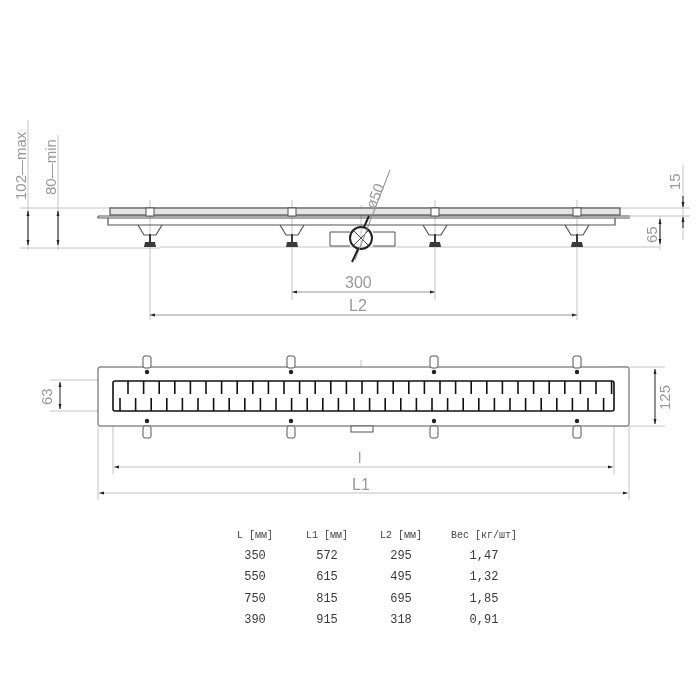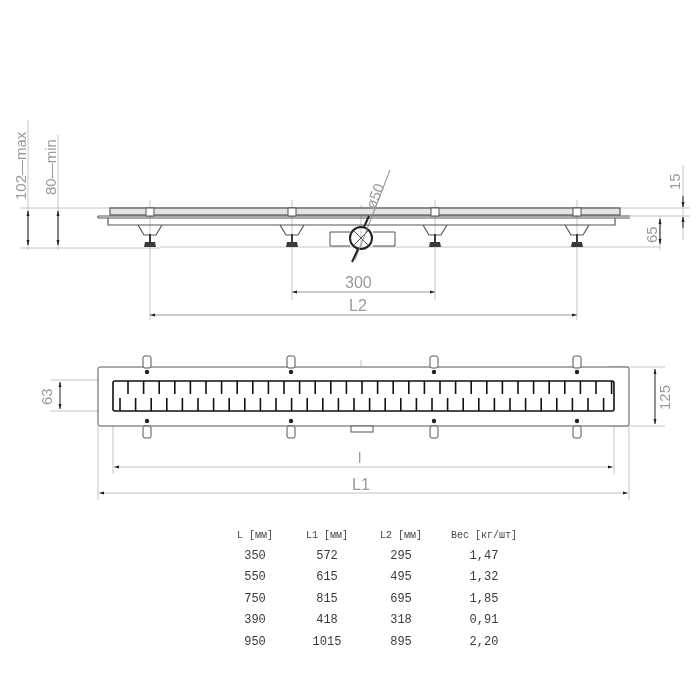--- a/index.html
+++ b/index.html
@@ -256,24 +256,18 @@
       <td>1,32</td>
     </tr>
     <tr>
       <td>750</td>
       <td>815</td>
       <td>695</td>
       <td>1,85</td>
     </tr>
     <tr>
       <td>390</td>
-      <td>418</td>
+      <td>915</td>
       <td>318</td>
       <td>0,91</td>
     </tr>
-    <tr>
-      <td>950</td>
-      <td>1015</td>
-      <td>895</td>
-      <td>2,20</td>
-    </tr>
   </tbody>
 </table>
 
 </body></html>

